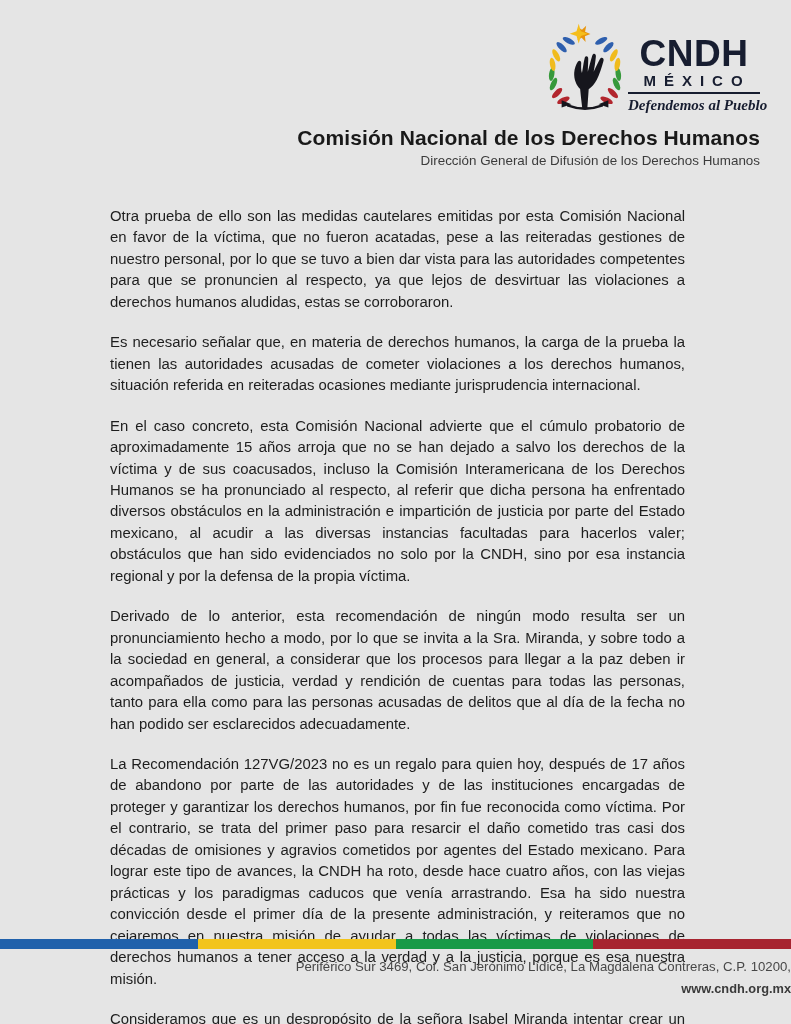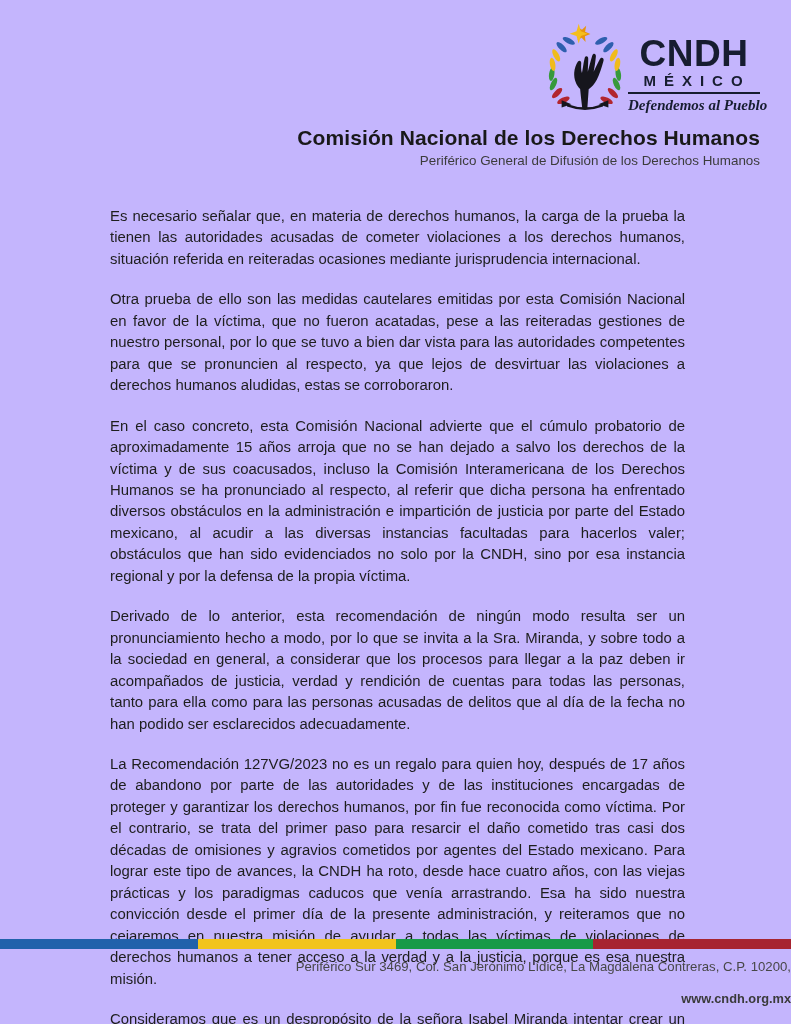--- a/index.html
+++ b/index.html
@@ -2,21 +2,21 @@
 <html lang="es"><head>
 <meta charset="utf-8">
 <style>
   * { box-sizing: border-box; }
   html, body { margin: 0; padding: 0; background: #ffffff; }
   .page {
     position: relative;
     width: 791px;
     height: 1024px;
     margin: 0 auto;
-    background: #c4b5fd;
+    background: #e5e5e5;
     font-family: "Liberation Sans", sans-serif;
     overflow: hidden;
   }
 
   
   .header {
     position: absolute;
     top: 22px;
     right: 31px;
     text-align: right;
@@ -106,21 +106,21 @@
     width: 100%;
     text-align: right;
     color: #474747;
     font-size: 13.2px;
     line-height: 19.5px;
   }
   .footer-website {
     font-weight: 700;
     font-size: 12.8px;
     color: #3a3a3a;
-    margin-top: 12px;
+    margin-top: 2px;
   }
 </style>
 </head>
 <body>
 
 <div class="page">
 
   <div class="header">
     <div class="logo-row">
 
@@ -198,26 +198,26 @@
 
       <div class="logo-text">
         <div class="logo-acronym">CNDH</div>
         <div class="logo-country">MÉXICO</div>
         <div class="logo-rule"></div>
         <div class="logo-motto">Defendemos al Pueblo</div>
       </div>
     </div>
 
     <div class="org-title">Comisión Nacional de los Derechos Humanos</div>
-    <div class="org-subtitle">Periférico General de Difusión de los Derechos Humanos</div>
+    <div class="org-subtitle">Dirección General de Difusión de los Derechos Humanos</div>
   </div>
 
   <main class="doc-body">
+    <p>Otra prueba de ello son las medidas cautelares emitidas por esta Comisión Nacional en favor de la víctima, que no fueron acatadas, pese a las reiteradas gestiones de nuestro personal, por lo que se tuvo a bien dar vista para las autoridades competentes para que se pronuncien al respecto, ya que lejos de desvirtuar las violaciones a derechos humanos aludidas, estas se corroboraron.</p>
     <p>Es necesario señalar que, en materia de derechos humanos, la carga de la prueba la tienen las autoridades acusadas de cometer violaciones a los derechos humanos, situación referida en reiteradas ocasiones mediante jurisprudencia internacional.</p>
-    <p>Otra prueba de ello son las medidas cautelares emitidas por esta Comisión Nacional en favor de la víctima, que no fueron acatadas, pese a las reiteradas gestiones de nuestro personal, por lo que se tuvo a bien dar vista para las autoridades competentes para que se pronuncien al respecto, ya que lejos de desvirtuar las violaciones a derechos humanos aludidas, estas se corroboraron.</p>
     <p>En el caso concreto, esta Comisión Nacional advierte que el cúmulo probatorio de aproximadamente 15 años arroja que no se han dejado a salvo los derechos de la víctima y de sus coacusados, incluso la Comisión Interamericana de los Derechos Humanos se ha pronunciado al respecto, al referir que dicha persona ha enfrentado diversos obstáculos en la administración e impartición de justicia por parte del Estado mexicano, al acudir a las diversas instancias facultadas para hacerlos valer; obstáculos que han sido evidenciados no solo por la CNDH, sino por esa instancia regional y por la defensa de la propia víctima.</p>
     <p>Derivado de lo anterior, esta recomendación de ningún modo resulta ser un pronunciamiento hecho a modo, por lo que se invita a la Sra. Miranda, y sobre todo a la sociedad en general, a considerar que los procesos para llegar a la paz deben ir acompañados de justicia, verdad y rendición de cuentas para todas las personas, tanto para ella como para las personas acusadas de delitos que al día de la fecha no han podido ser esclarecidos adecuadamente.</p>
     <p>La Recomendación 127VG/2023 no es un regalo para quien hoy, después de 17 años de abandono por parte de las autoridades y de las instituciones encargadas de proteger y garantizar los derechos humanos, por fin fue reconocida como víctima. Por el contrario, se trata del primer paso para resarcir el daño cometido tras casi dos décadas de omisiones y agravios cometidos por agentes del Estado mexicano. Para lograr este tipo de avances, la CNDH ha roto, desde hace cuatro años, con las viejas prácticas y los paradigmas caducos que venía arrastrando. Esa ha sido nuestra convicción desde el primer día de la presente administración, y reiteramos que no cejaremos en nuestra misión de ayudar a todas las víctimas de violaciones de derechos humanos a tener acceso a la verdad y a la justicia, porque es esa nuestra misión.</p>
     <p>Consideramos que es un despropósito de la señora Isabel Miranda intentar crear un clima de especulación, al señalar que la Recomendación 127VG/2023 fue ordenada o</p>
   </main>
 
   <div class="color-bar">
     <span style="background-color: rgb(32, 97, 171);"></span>
     <span style="background-color: rgb(242, 196, 29);"></span>
     <span style="background-color: rgb(24, 154, 71);"></span>

